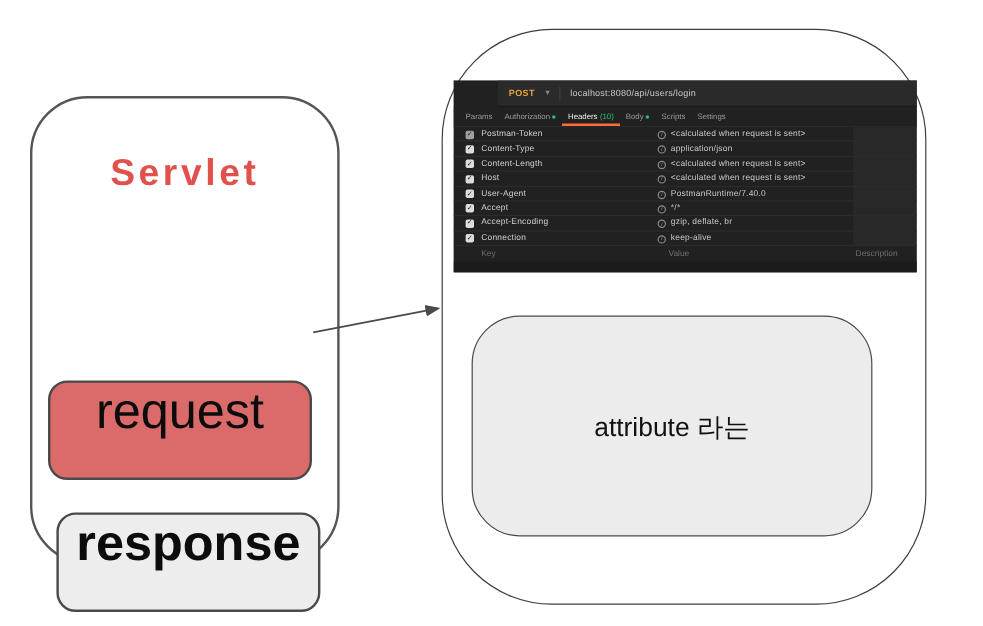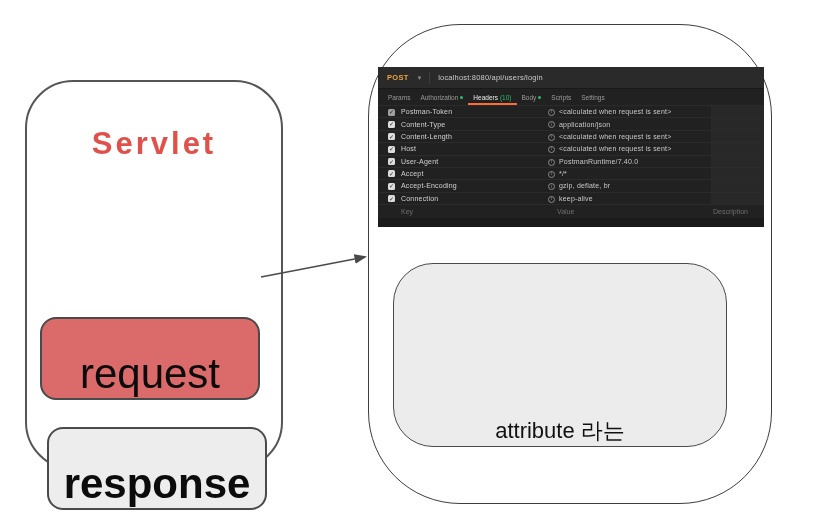--- a/index.html
+++ b/index.html
@@ -15,21 +15,21 @@
     background:#ffffff; border:2.5px solid #555555; border-radius:48px;
   }
   .servlet-title {
     position:absolute; left:25px; top:126px; width:258px;
     text-align:center; font-family:Liberation Sans, sans-serif;
     font-weight:bold; font-size:31px; letter-spacing:3px; color:#E0514B;
   }
   .diagram-node {
     position:absolute; left:38px; width:220px; height:83px;
     border:2.5px solid #4A4A4A; border-radius:16px;
-    display:flex; align-items:flex-end; justify-content:center;
+    display:flex; align-items:flex-start; justify-content:center;
     font-size:42px; color:#0c0c0c;
   }
   .request-node { top:235px; background:#DB6A6A; }
   .response-node { top:345px; background:#EDEDED; }
 
   
   .arrow-svg { position:absolute; left:255px; top:246px; }
 
   
   .detail-box {
@@ -37,21 +37,21 @@
     background:#ffffff; border:1.5px solid #3E3E3E; border-radius:92px;
   }
 
   
   .postman {
     position:absolute; left:378px; top:67px; width:386px; height:160px;
     background:#212121; overflow:hidden;
   }
   .pm-urlbar {
     position:relative; height:22px; background:#2A2A2A;
-    display:flex; align-items:center; border-bottom:1px solid #191919;
+    display:flex; align-items:center; border-bottom:1px solid #191919;margin-left:37px;
   }
   .pm-method {
     margin-left:9px; font-size:7.5px; font-weight:bold; color:#E8A33D; letter-spacing:.3px;
   }
   .pm-chevron { margin-left:9px; font-size:7px; color:#8a8a8a; line-height:1; }
   .pm-url-divider { margin-left:8px; width:1px; height:12px; background:#3c3c3c; }
   .pm-url { margin-left:8px; font-size:7.5px; color:#C9C9C9; letter-spacing:.2px; }
 
   .pm-tabs {
     position:relative; height:17px; display:flex; align-items:stretch;
@@ -101,21 +101,21 @@
   }
   .pm-footer .ph-key { left:23px; }
   .pm-footer .ph-value { left:179px; }
   .pm-footer .ph-desc { left:335px; }
   .pm-bottom { height:9px; background:#1B1B1B; }
 
   
   .annotation-box {
     position:absolute; left:393px; top:263px; width:334px; height:184px;
     background:#ECECEC; border:1.5px solid #4A4A4A; border-radius:40px;
-    display:flex; flex-direction:column; align-items:center; justify-content:flex-end;
+    display:flex; flex-direction:column; align-items:center; justify-content:center;
     text-align:center; font-size:22px; color:#111111; line-height:31px;
   }
 </style>
 </head>
 <body>
 
 <div class="canvas">
 
   <div class="servlet-box">
     <div class="diagram-node request-node" style="left:13px;">

